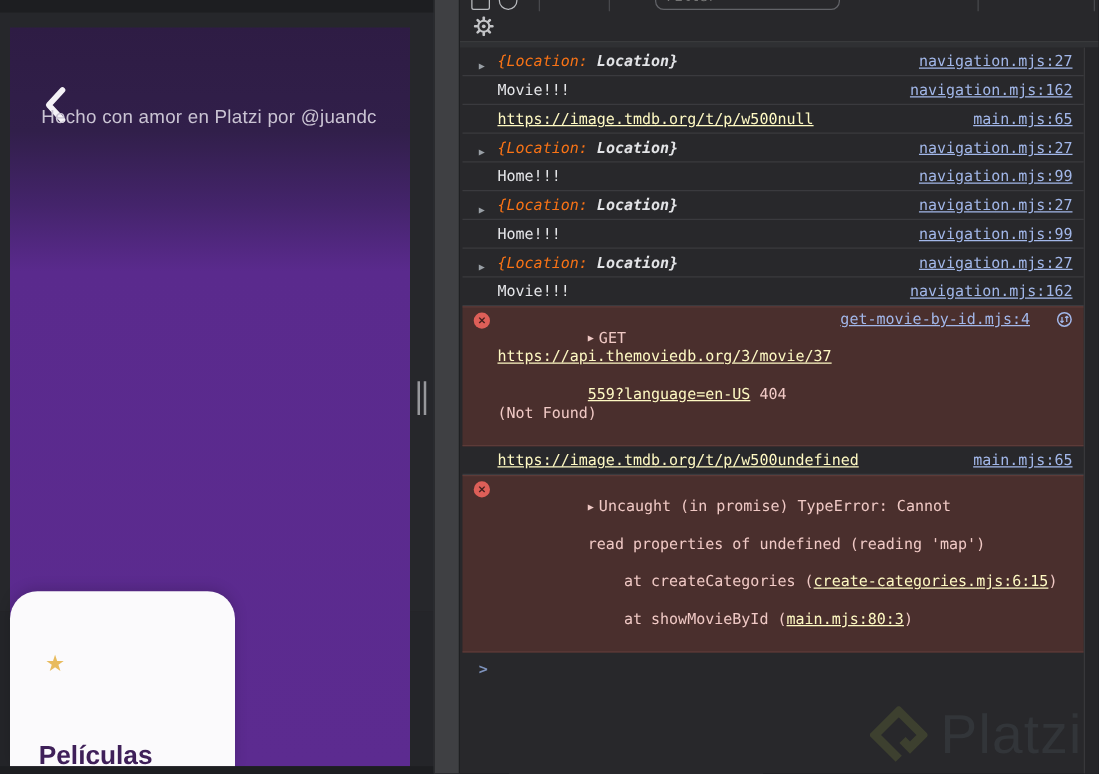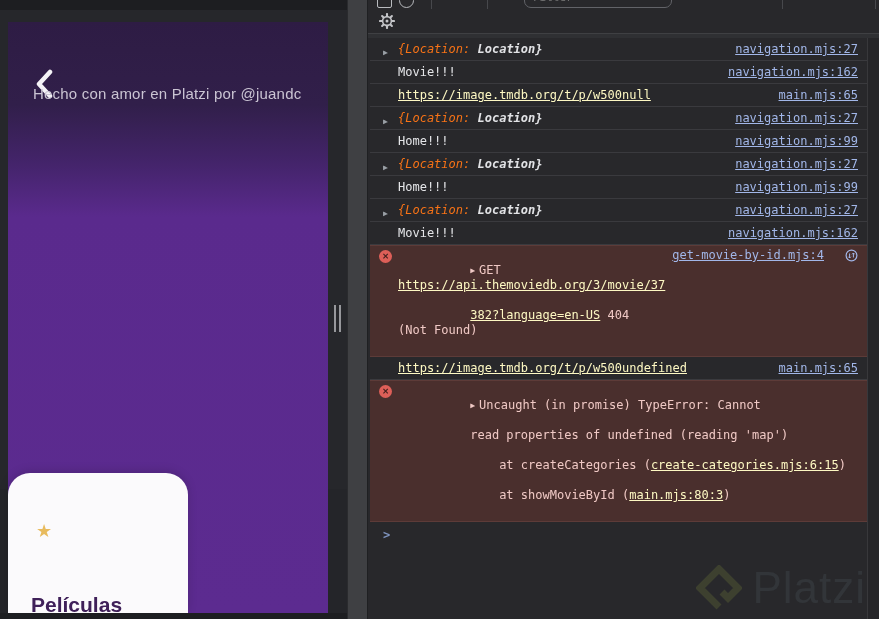--- a/index.html
+++ b/index.html
@@ -161,21 +161,21 @@
 
       <div class="crow">
         <span class="msg">Movie!!!</span>
         <a class="src">navigation.mjs:162</a>
       </div>
 
       <div class="crow err">
         <span class="err-icon">✕</span>
         <span class="msg">
           <span><span class="exp-err">▶</span><span>GET </span><a class="mlink">https://api.themoviedb.org/3/movie/37</a><br>
-          <a class="mlink">382?language=en-US</a><span> 404 (Not Found)</span></span>
+          <a class="mlink">559?language=en-US</a><span> 404 (Not Found)</span></span>
         </span>
         <span class="srcwrap">
           <a class="src">get-movie-by-id.mjs:4</a>
           <span class="net-icon">
             <svg width="13" height="13" viewBox="0 0 13 13">
               <circle cx="6.5" cy="6.5" r="5.4" fill="none" stroke="#a2b7e9" stroke-width="1.2"></circle>
               <path d="M4.6 4.5 L4.6 9 M4.6 9 l-1.3 -1.3 M4.6 9 l1.3 -1.3 M8.4 8.5 L8.4 4 M8.4 4 l-1.3 1.3 M8.4 4 l1.3 1.3" stroke="#a2b7e9" stroke-width="1" fill="none"></path>
             </svg>
           </span>
         </span>

